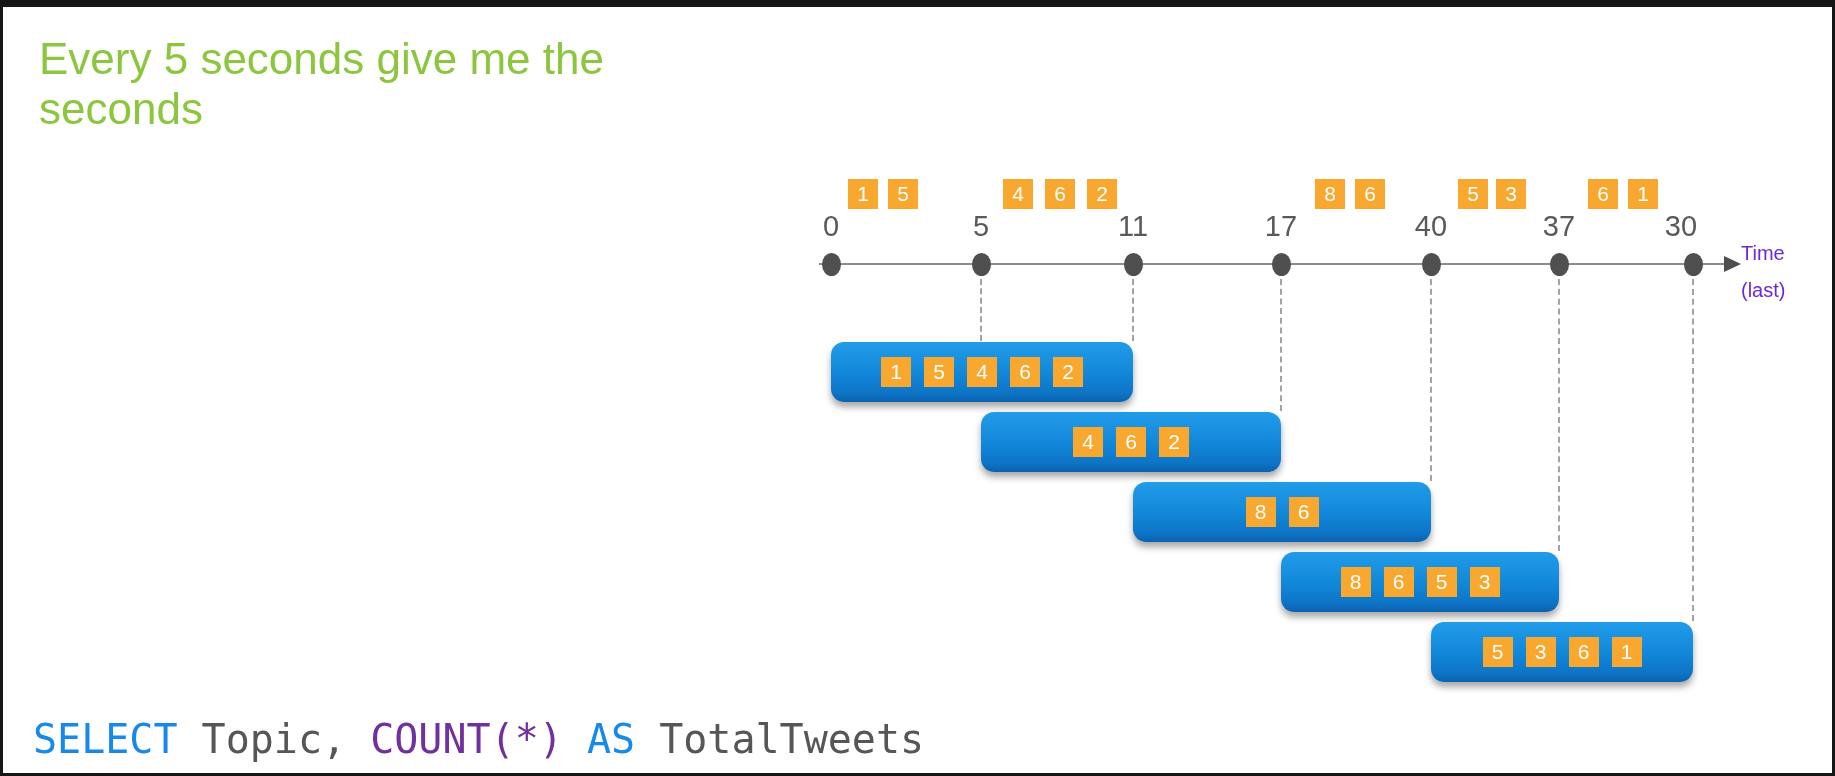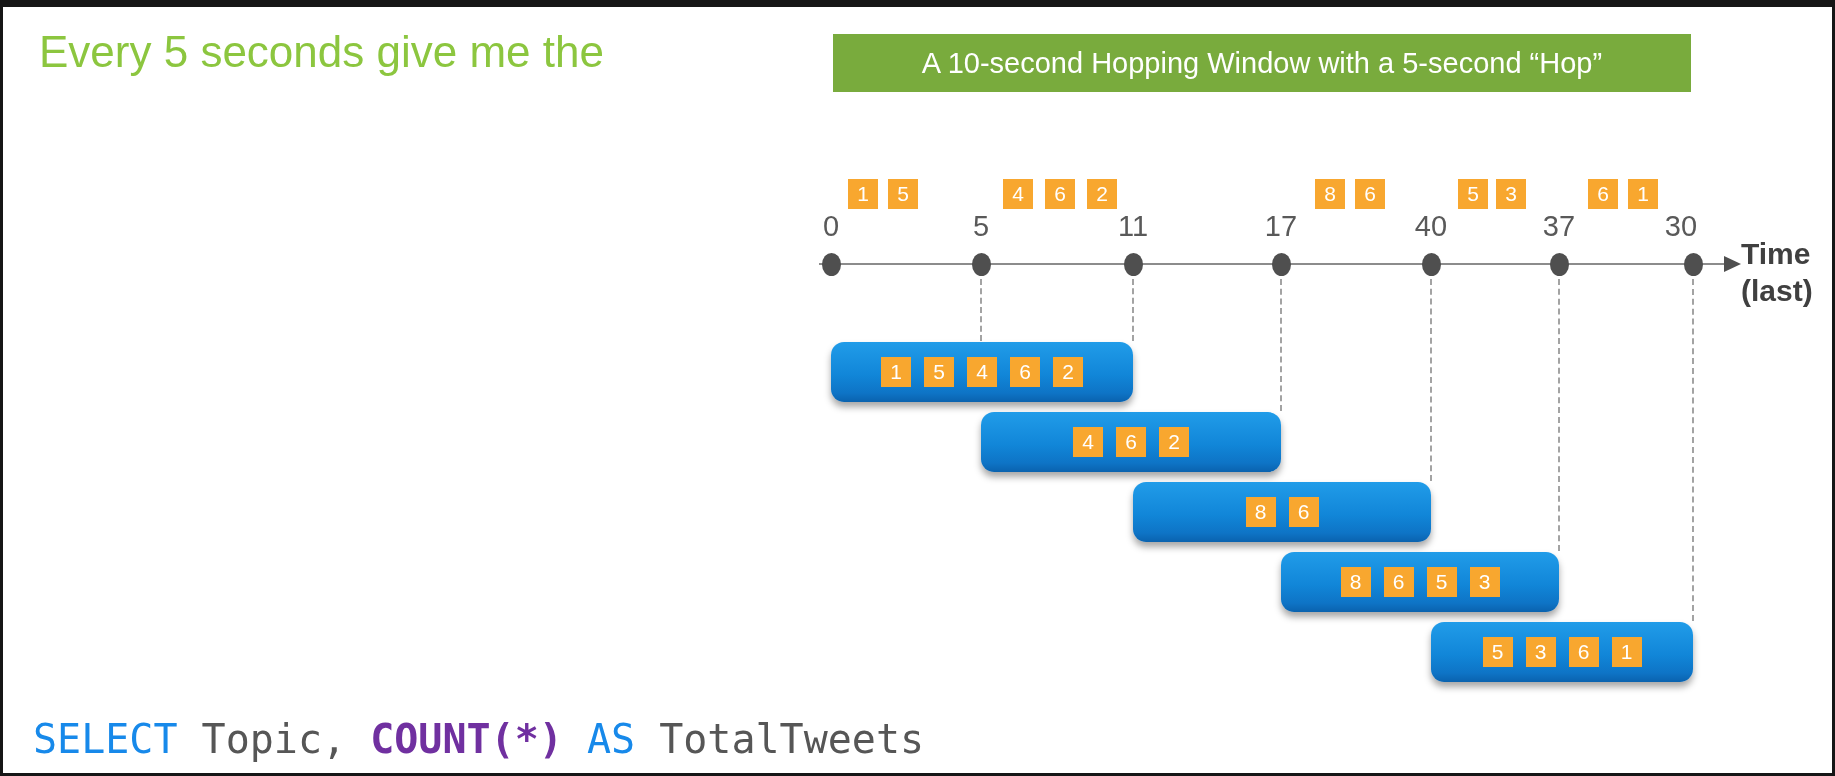--- a/index.html
+++ b/index.html
@@ -8,21 +8,21 @@
     width:1835px;height:776px;
     box-sizing:border-box;
     background:#ffffff;
     border:3px solid #161616;
     border-top:7px solid #161616;
     overflow:hidden;
     font-family:"Liberation Sans", sans-serif;
   }
   
   .prompt{
-    position:absolute;left:36px;top:20px;
+    position:absolute;left:36px;top:27px;
     font-size:44px;line-height:50px;font-weight:300;
     color:#8CC63F;letter-spacing:0;
   }
   
   .banner{
     position:absolute;left:830px;top:27px;width:858px;height:58px;
     background:#79AB3D;
     display:flex;align-items:center;justify-content:center;
     color:#ffffff;font-size:29px;font-weight:300;
   }
@@ -38,53 +38,51 @@
     font-size:29px;color:#595959;font-weight:300;
   }
   .axis-line{position:absolute;top:256px;left:816px;width:906px;height:2px;background:#8c8c8c;}
   .axis-arrow{
     position:absolute;top:249px;left:1721px;width:0;height:0;
     border-left:17px solid #4f4f4f;border-top:8px solid transparent;border-bottom:8px solid transparent;
   }
   .dot{position:absolute;top:246px;width:19px;height:23px;border-radius:50%;background:#4f4f4f;}
   .time-label{
     position:absolute;left:1738px;top:228px;width:95px;
-    font-size:30px;line-height:37px;color:#404040;font-weight:700;
+    font-size:20px;line-height:37px;color:#6d28d9;font-weight:400;
   }
   .dash{position:absolute;width:0;border-left:2px dashed #a3a3a3;}
   
   .win{
     position:absolute;height:60px;border-radius:13px;
     background:linear-gradient(180deg,#219CE9 0%,#1186D8 55%,#0E74C6 85%,#0A62AE 100%);
     box-shadow:0 5px 7px rgba(0,0,0,0.35);
     display:flex;align-items:center;justify-content:center;gap:13px;
   }
   .win .chip{position:static;}
   
   .code{
     position:absolute;left:30px;top:580px;
     font-family:"DejaVu Sans Mono","Liberation Mono",monospace;
     font-size:40px;line-height:61px;white-space:pre;
     color:#565656;
   }
   .kw{color:#1789EA;}
-  .fn{color:#7030A0;font-weight:bold;}
+  .fn{color:#7030A0;}
 </style>
 </head>
 <body>
 
 <div class="frame">
 
   <div class="prompt">
     <div>Every 5 seconds give me the</div>
+    <div>seconds</div>
   </div>
 
-  <div class="banner">
-    <span>A 10-second Hopping Window with a 5-second “Hop”</span>
-  </div>
 
   <span class="chip stream-chip" style="left:845px">1</span>
   <span class="chip stream-chip" style="left:885px">5</span>
   <span class="chip stream-chip" style="left:1000px">4</span>
   <span class="chip stream-chip" style="left:1042px">6</span>
   <span class="chip stream-chip" style="left:1084px">2</span>
   <span class="chip stream-chip" style="left:1312px">8</span>
   <span class="chip stream-chip" style="left:1352px">6</span>
   <span class="chip stream-chip" style="left:1455px">5</span>
   <span class="chip stream-chip" style="left:1493px">3</span>

